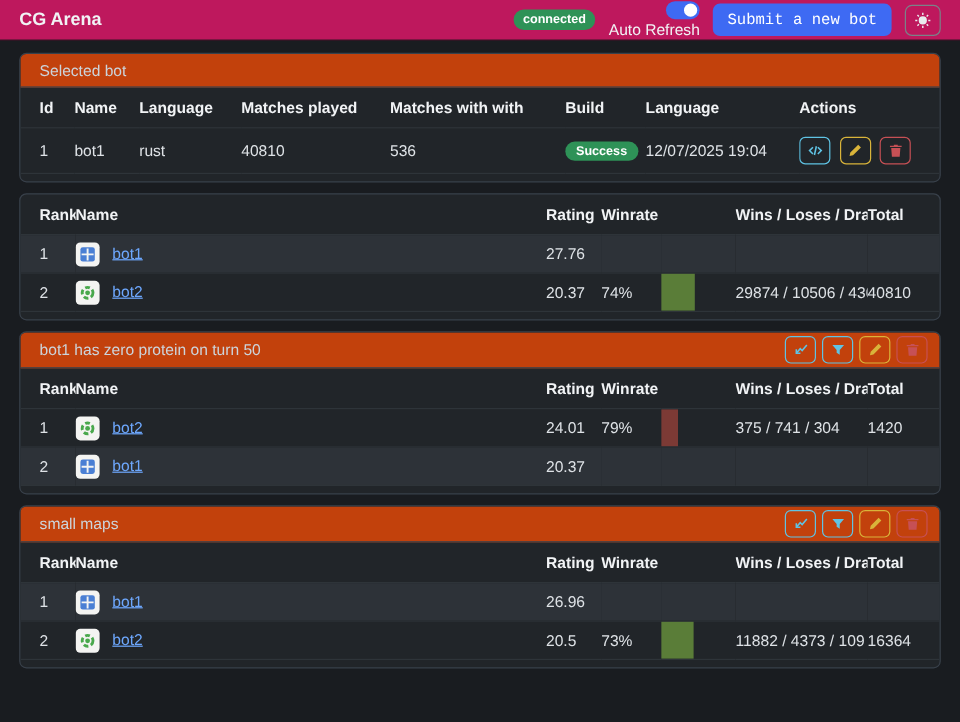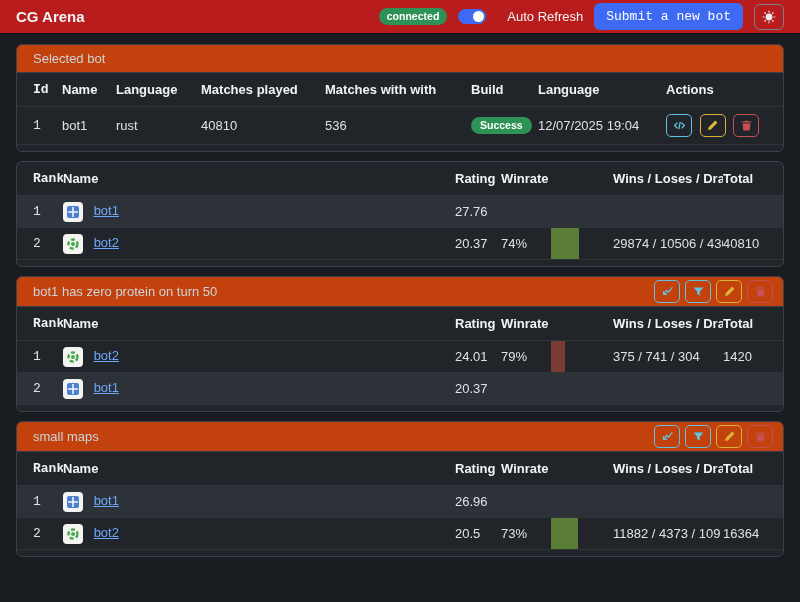--- a/index.html
+++ b/index.html
@@ -7,32 +7,32 @@
   body {
     background: #191c20;
     font-family: "Liberation Sans", "DejaVu Sans", sans-serif;
     font-size: 13px;
     color: #dee2e6;
   }
 
   
   .topbar {
     height: 34px;
-    background: #b91c1c;
+    background: #be185d;
     border-bottom: 1px solid #141619;
     display: flex; align-items: center; justify-content: space-between;
     padding: 0 16px;
   }
   .topbar-title { font-size: 15px; font-weight: bold; color: #f1f3f5; }
   .topbar-right { display: flex; align-items: center; gap: 11px; }
   .badge-pill {
     background: #2e9257; color: #fff; font-size: 10.5px; font-weight: bold;
     padding: 3px 8px; border-radius: 10px; line-height: 1;
   }
-  .toggle-group { display: flex; align-items: flex-end; gap: 21px; }
+  .toggle-group { display: flex; align-items: flex-end; gap: 1px; flex-direction: column; }
   .toggle {
     width: 28px; height: 15px; background: #3e6af3; border-radius: 8px;
     position: relative; border: none; cursor: pointer; display: inline-block;
   }
   .toggle .knob {
     position: absolute; right: 2px; top: 2px; width: 11px; height: 11px;
     border-radius: 50%; background: #fff;
   }
   .auto-refresh-label { color: #f1f3f5; font-size: 13px; }
   .btn-primary {
@@ -68,21 +68,21 @@
   .icon-btn.warn   { border: 1px solid #d9b43a; color: #d9b43a; }
   .icon-btn.danger { border: 1px solid #c65055; color: #c65055; }
 
   
   table { width: 100%; border-collapse: collapse; table-layout: fixed; margin-bottom: 6px; }
   th {
     text-align: left; font-weight: bold; color: #f1f3f5;
     padding: 9px 8px 9px 0; white-space: nowrap; overflow: hidden;
   }
   td { padding: 0 8px 0 0; white-space: nowrap; overflow: hidden; }
-  th:first-child, td:first-child { padding-left: 16px; font-family: Liberation Mono, monospace; }
+  th:first-child, td:first-child { padding-left: 16px; }
   tbody tr { border-top: 1px solid #2e3439; border-bottom: 1px solid #2e3439; }
   tr.highlight { background: #2d3238; }
 
   .sb-table td { height: 38px; }
   .lb-table td { height: 32px; }
 
   .name-cell a { color: #6ea8fe; text-decoration: underline; }
   .name-cell { vertical-align: middle; }
   .avatar {
     display: inline-flex; align-items: center; justify-content: center;

